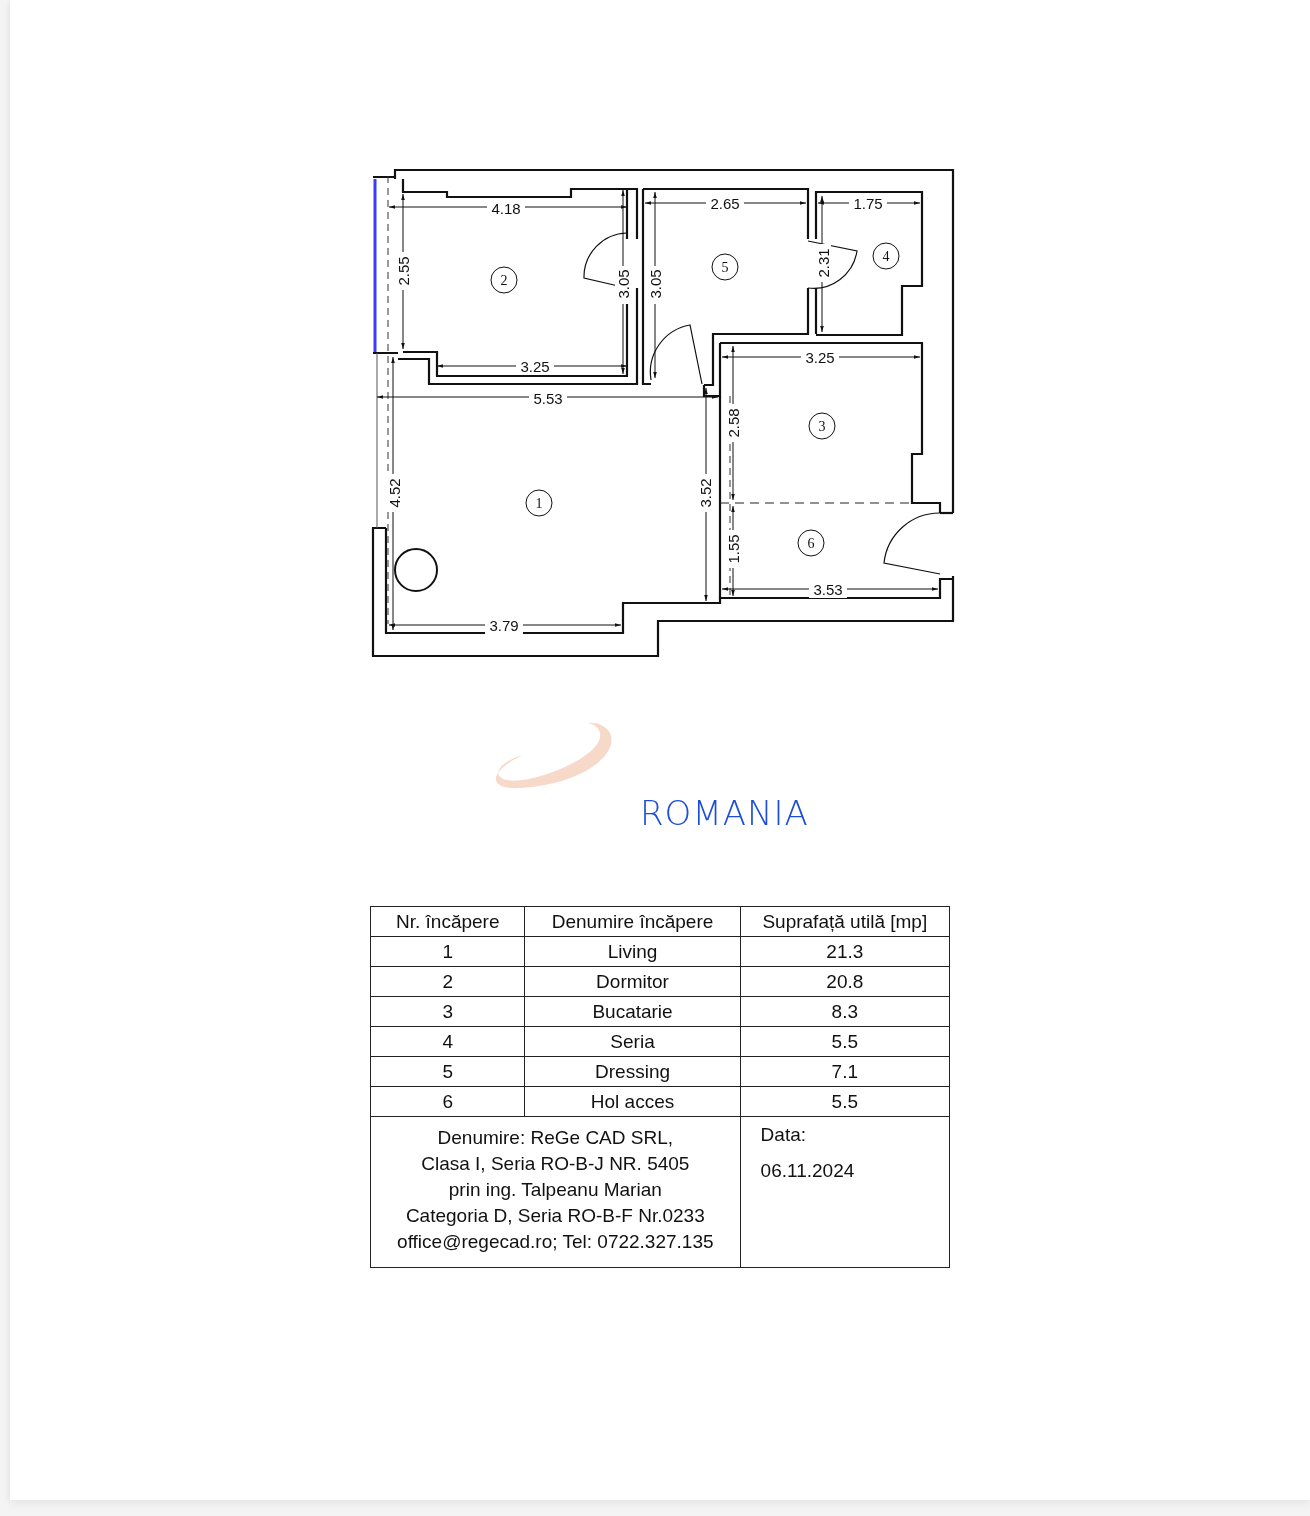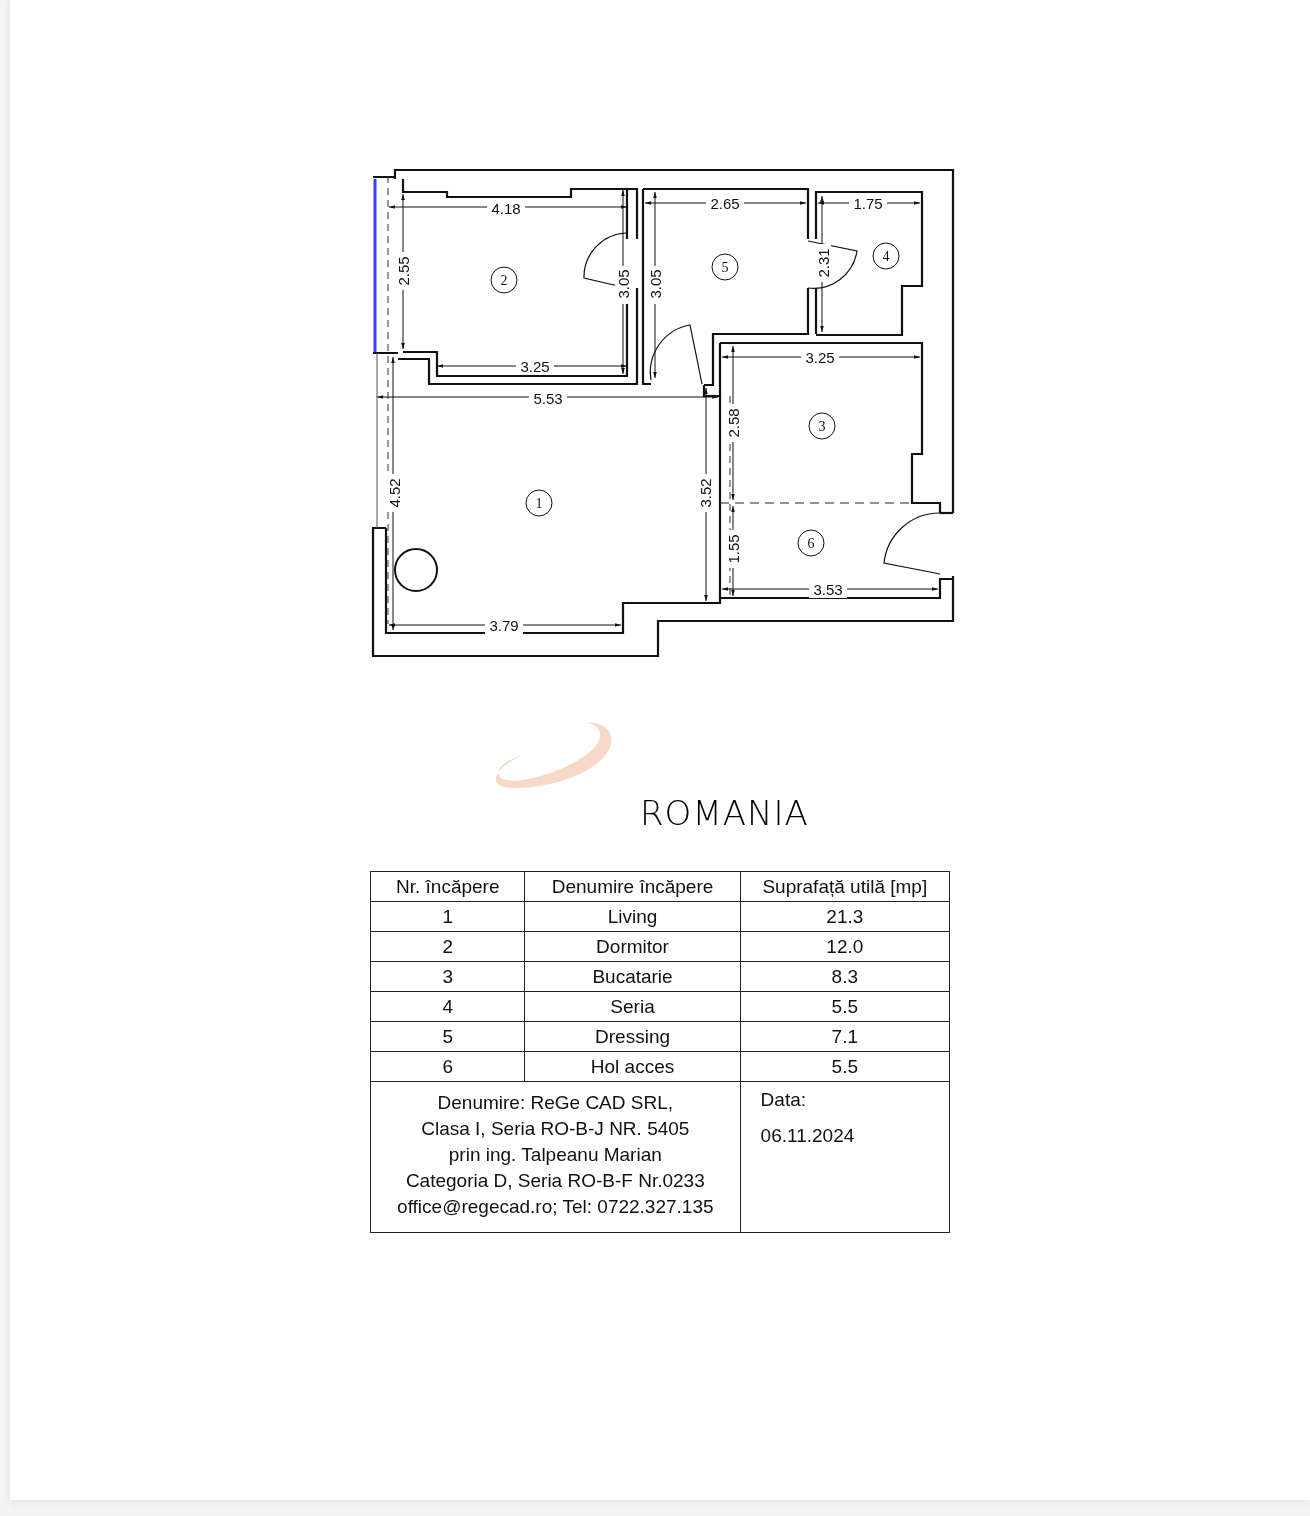--- a/index.html
+++ b/index.html
@@ -16,25 +16,25 @@
   }
   .plan { position: absolute; left: 0; top: 16px; width: 1310px; height: 700px; }
   .plan svg { position: absolute; left: 0; top: 0; }
   .dim { font-family: "Liberation Sans", sans-serif; font-size: 15px; fill: #111; }
   .roomnum { font-family: "Liberation Serif", serif; font-size: 14px; fill: #111; }
 
   .watermark { position: absolute; left: 480px; top: 715px; width: 360px; height: 130px; }
   .wm-text {
     position: absolute; left: 640px; top: 793px;
     font-family: "DejaVu Sans", sans-serif; font-size: 34px; font-weight: 300;
-    color: #000000; letter-spacing: 1px;
+    color: #1d4ed8; letter-spacing: 1px;
   }
 
   table.legend {
-    position: absolute; left: 370px; top: 871px; width: 580px;
+    position: absolute; left: 370px; top: 906px; width: 580px;
     border-collapse: collapse; font-size: 19px; color: #111; padding-left: 32px;
   }
   table.legend td, table.legend th {
     border: 1.3px solid #222; padding: 0; text-align: center; font-weight: normal;
     height: 29px; line-height: 29px;
   }
   .c1 { width: 154px; } .c2 { width: 215px; } .c3 { width: 209px; }
   .totals td { height: 59px !important; line-height: 28px !important; padding-top: 1px !important; }
   .exec td { height: 142px !important; vertical-align: top; line-height: 26px !important; }
   .exec .left { padding-top: 8px !important; }
@@ -187,21 +187,21 @@
     <th class="c3">Suprafață utilă [mp]</th>
   </tr>
   <tr>
     <td>1</td>
     <td>Living</td>
     <td>21.3</td>
   </tr>
   <tr>
     <td>2</td>
     <td>Dormitor</td>
-    <td>12.0</td>
+    <td>20.8</td>
   </tr>
   <tr>
     <td>3</td>
     <td>Bucatarie</td>
     <td>8.3</td>
   </tr>
   <tr>
     <td>4</td>
     <td>Seria</td>
     <td>5.5</td>

